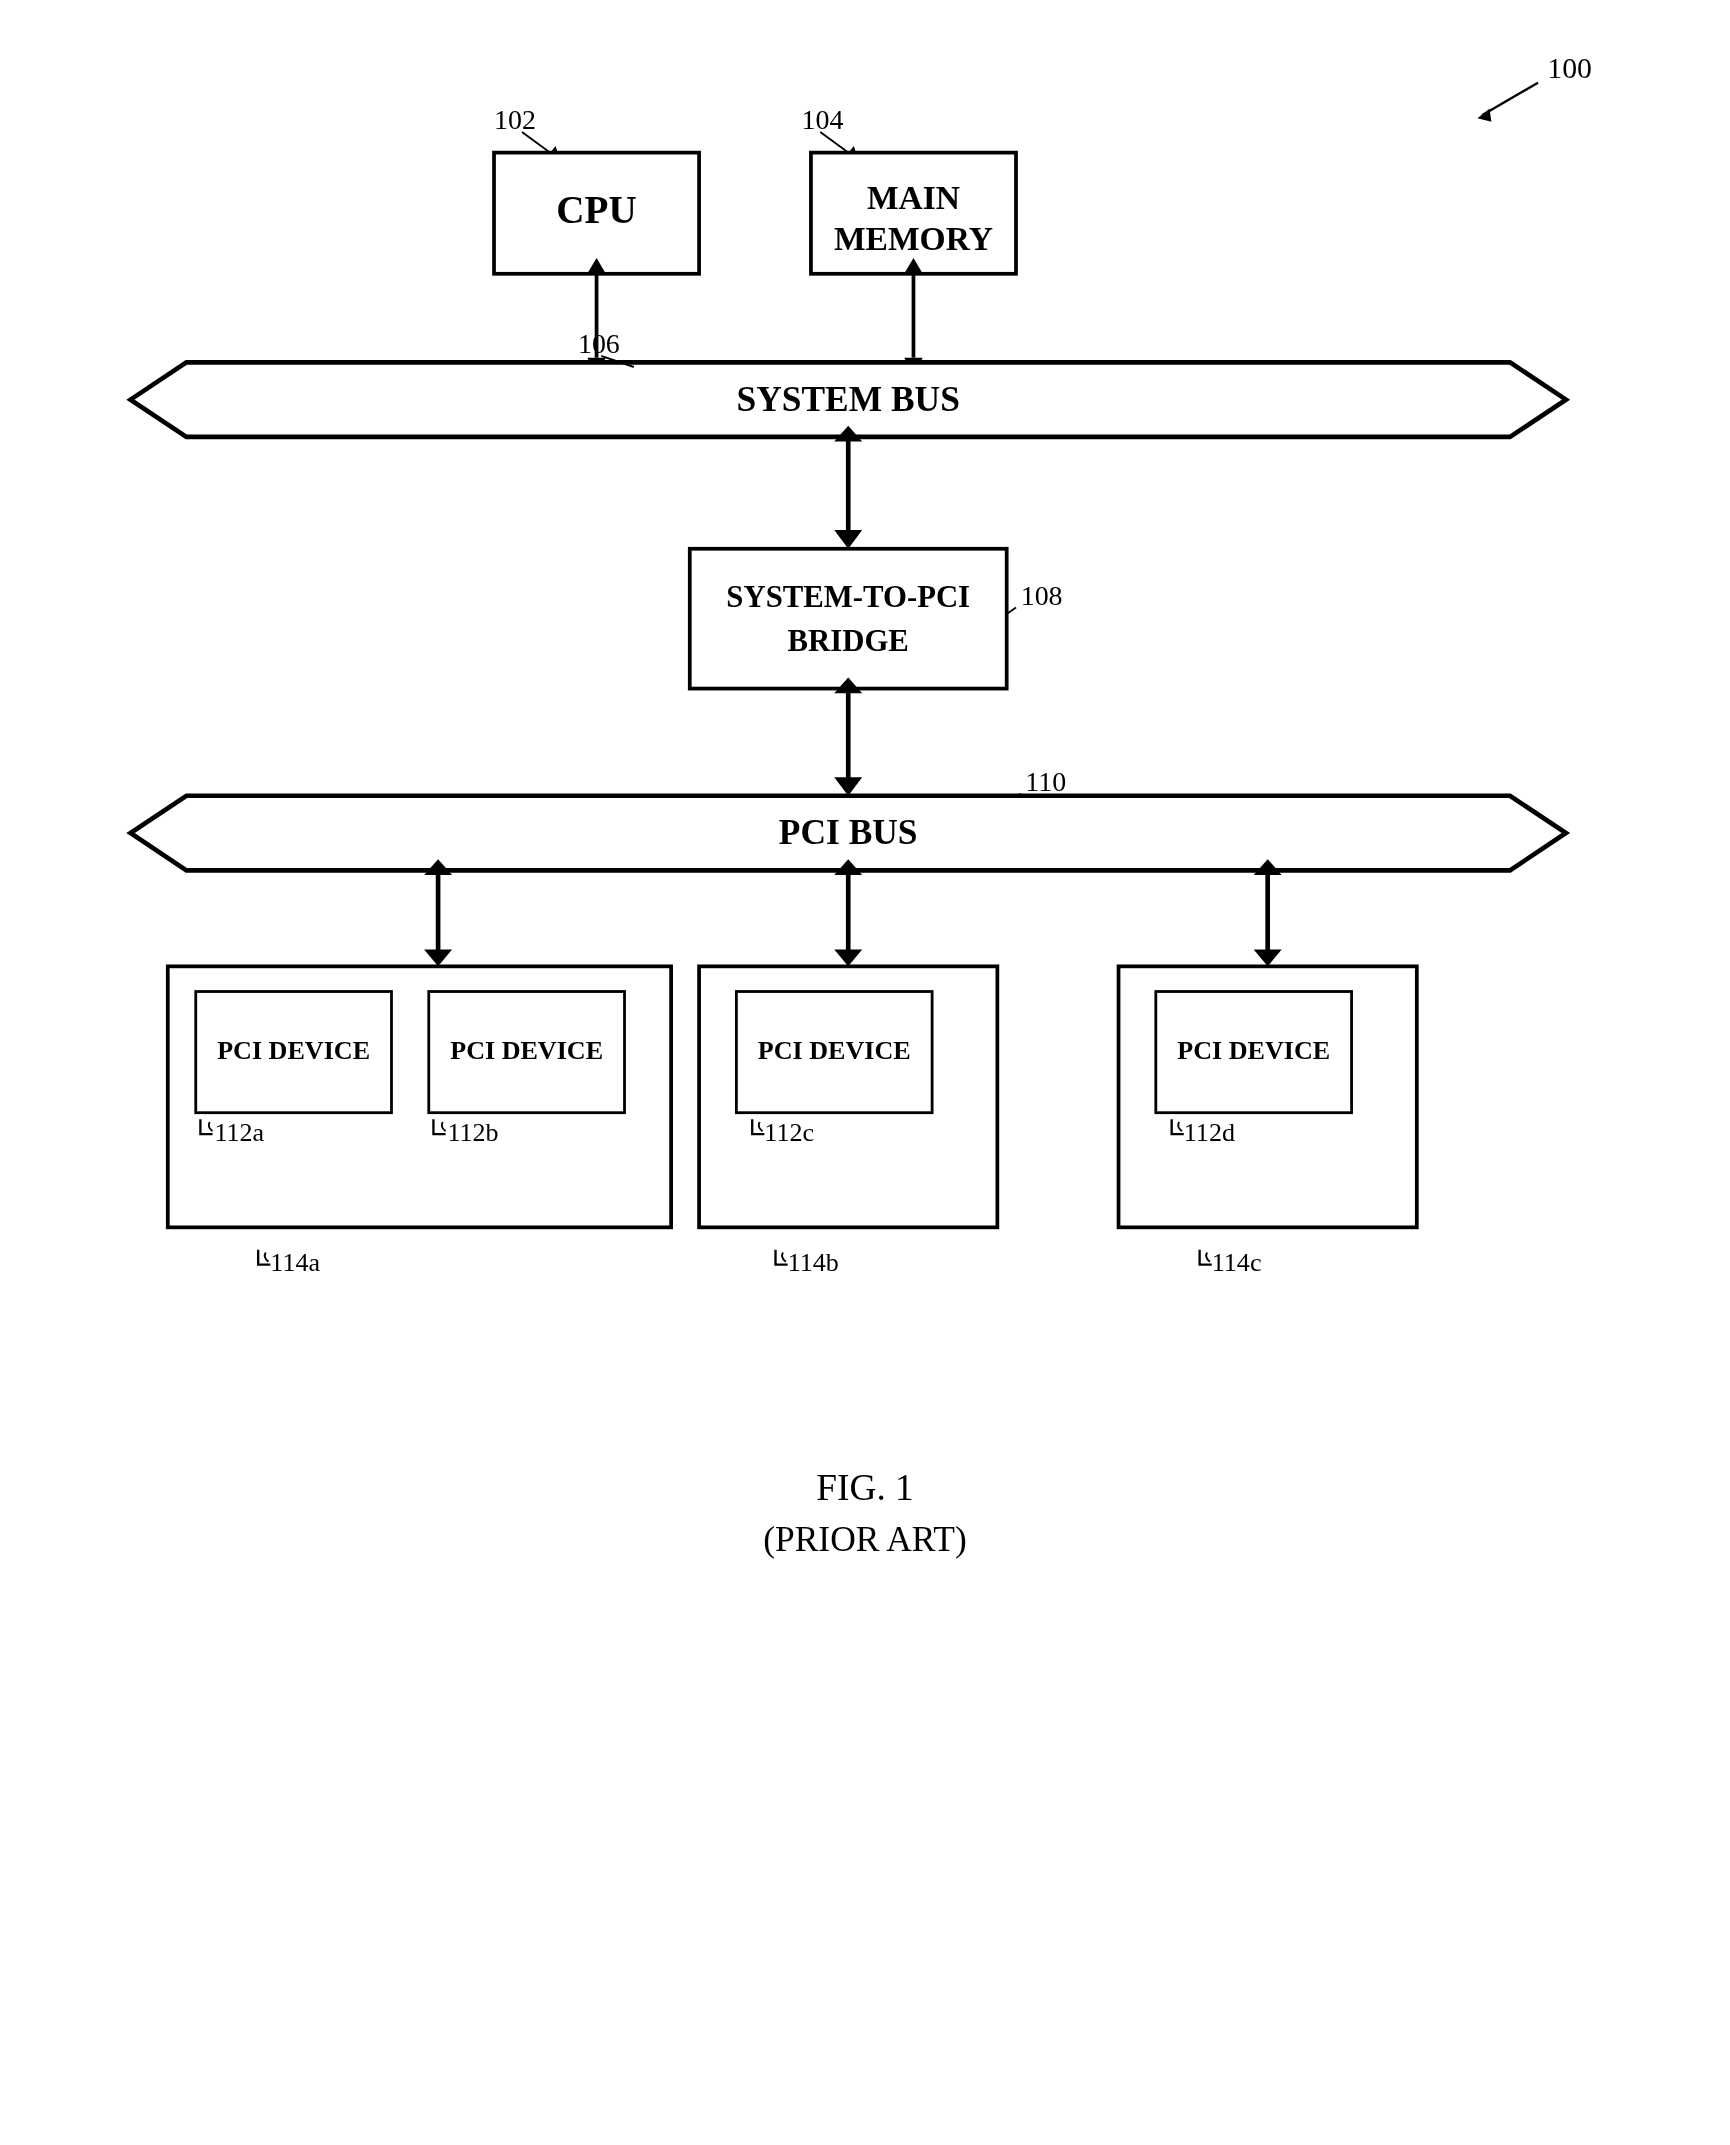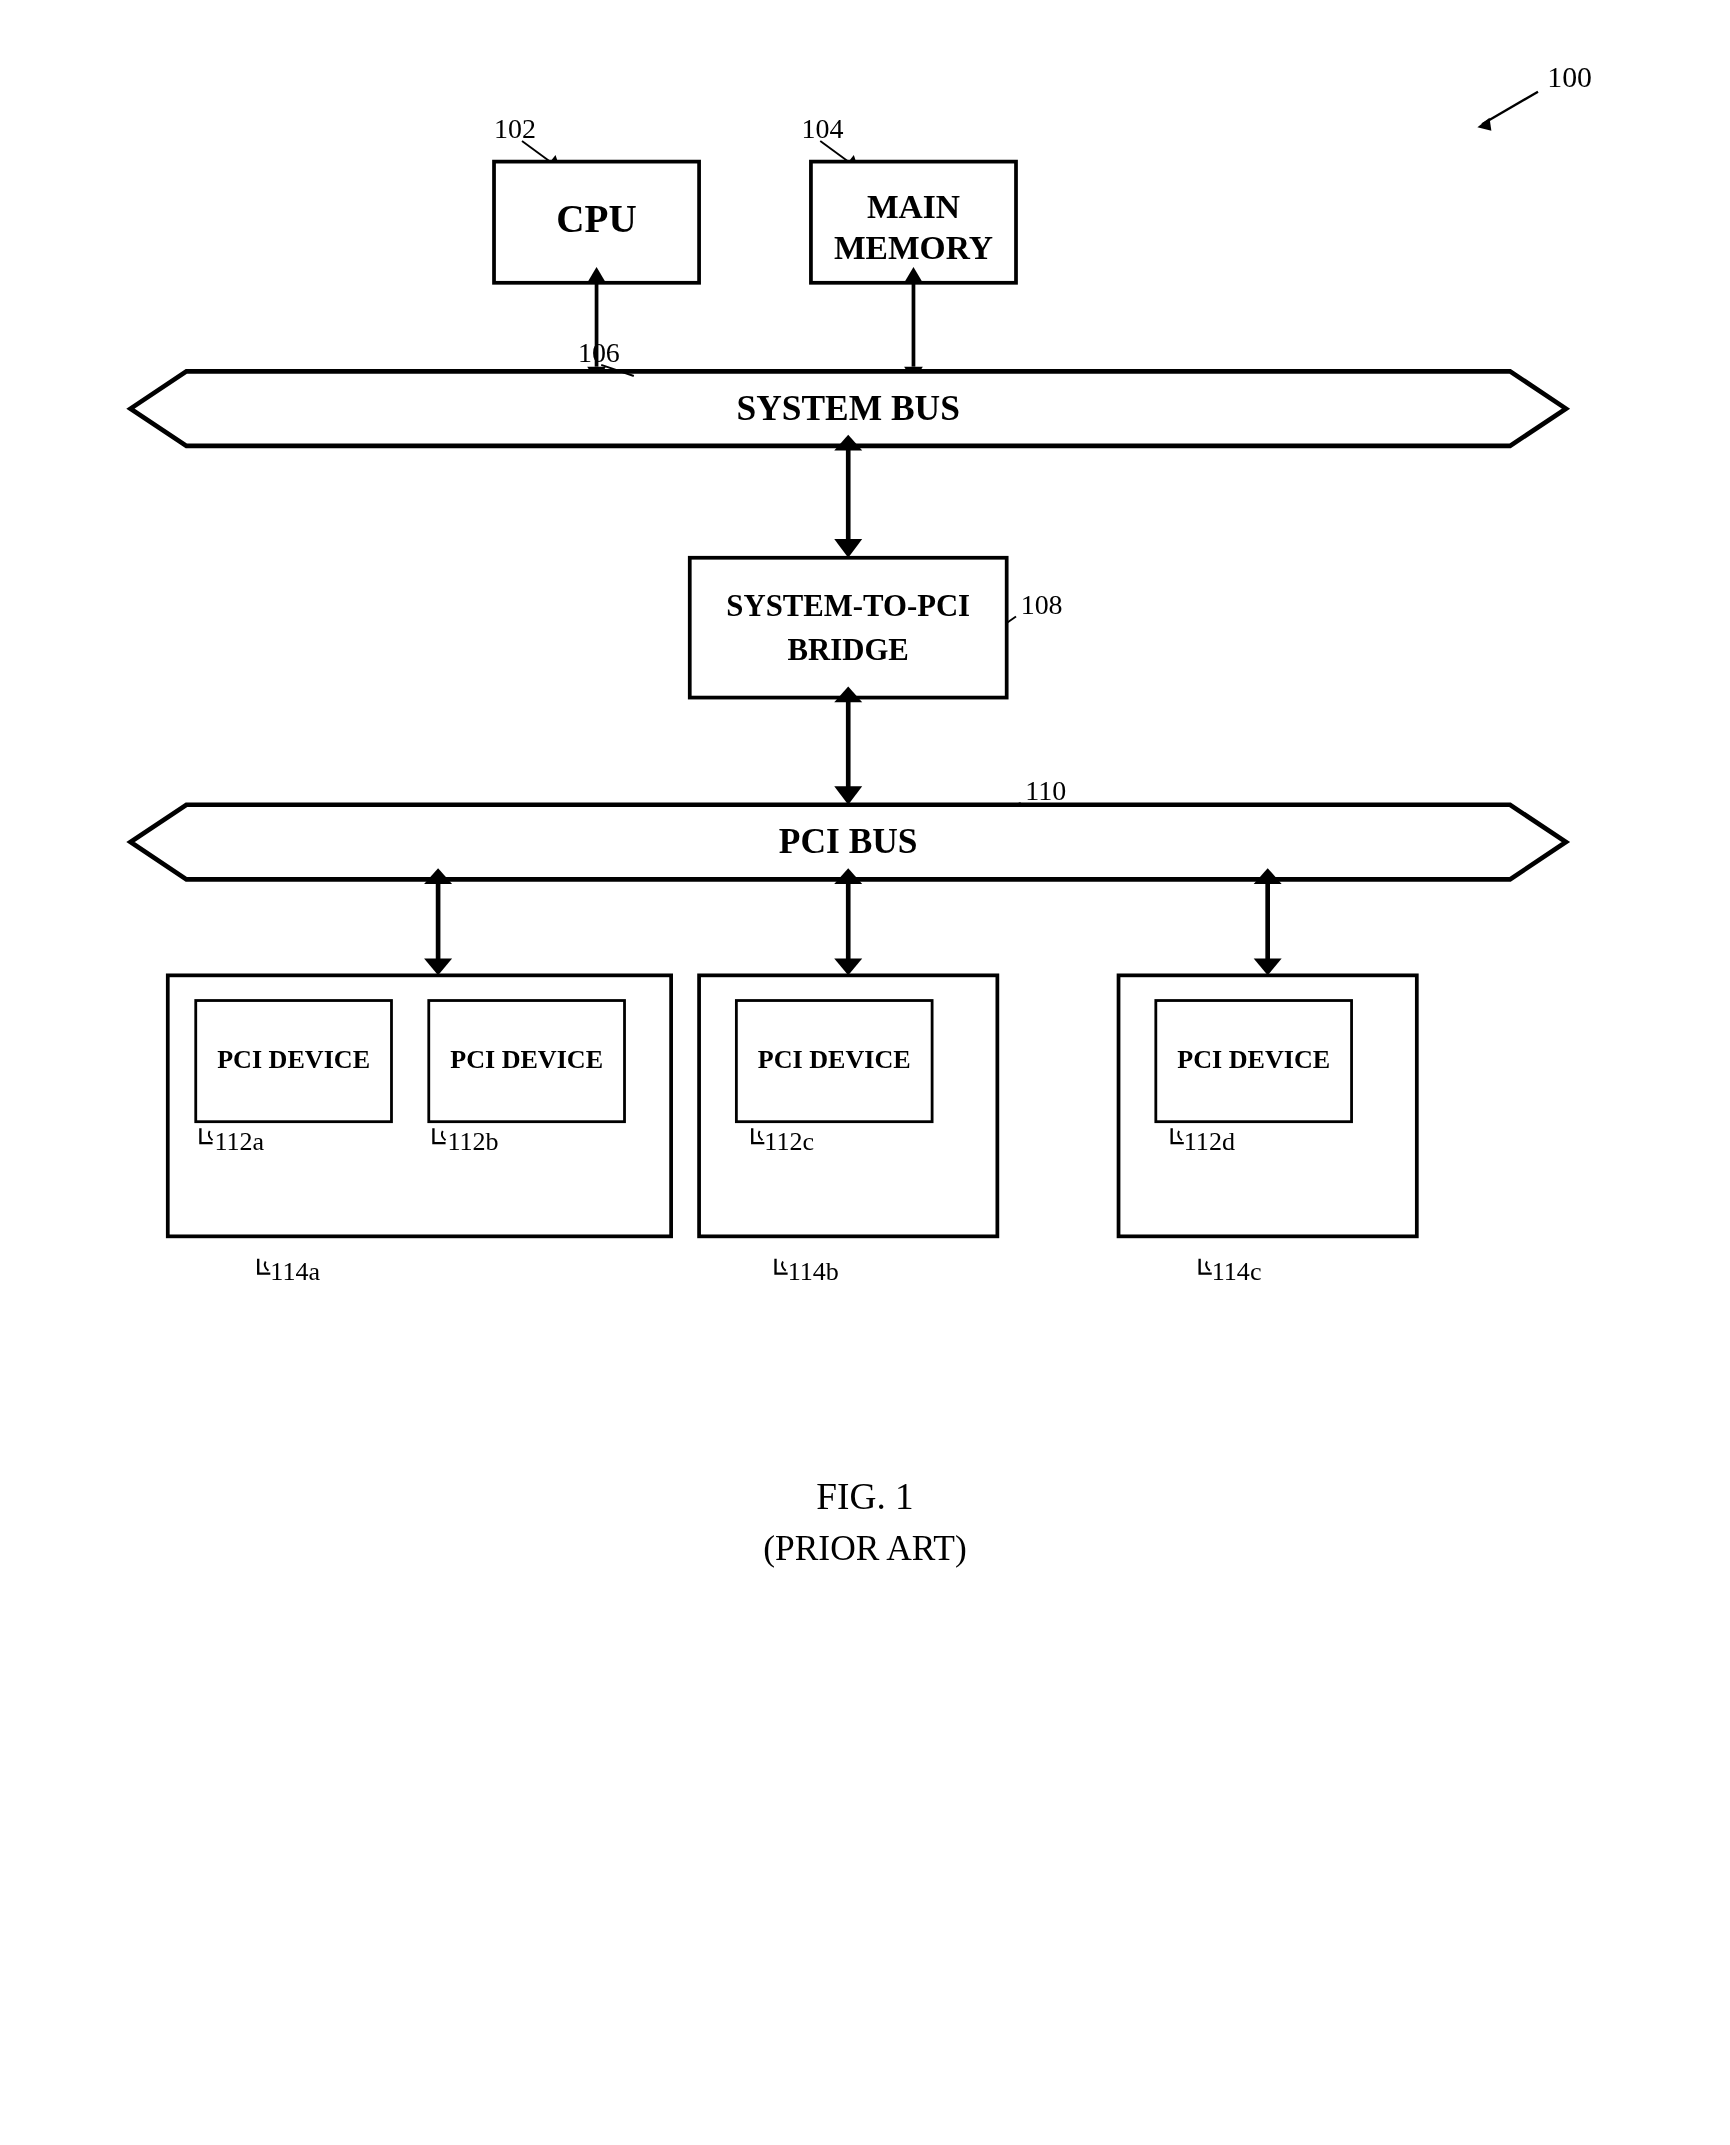--- a/index.html
+++ b/index.html
@@ -7,21 +7,21 @@
       background: #fff;
       width: 1730px;
       height: 2146px;
       font-family: 'Times New Roman', Times, serif;
       position: relative;
       overflow: hidden;
     }
 
     .diagram-container {
       position: absolute;
-      top: 17px; left: 0;
+      top: 8px; left: 0;
       width: 1730px;
       height: 2087px;
     }
 
     
     .svg-overlay {
       position: absolute;
       top: 0; left: 0;
       width: 1730px;
       height: 2146px;

